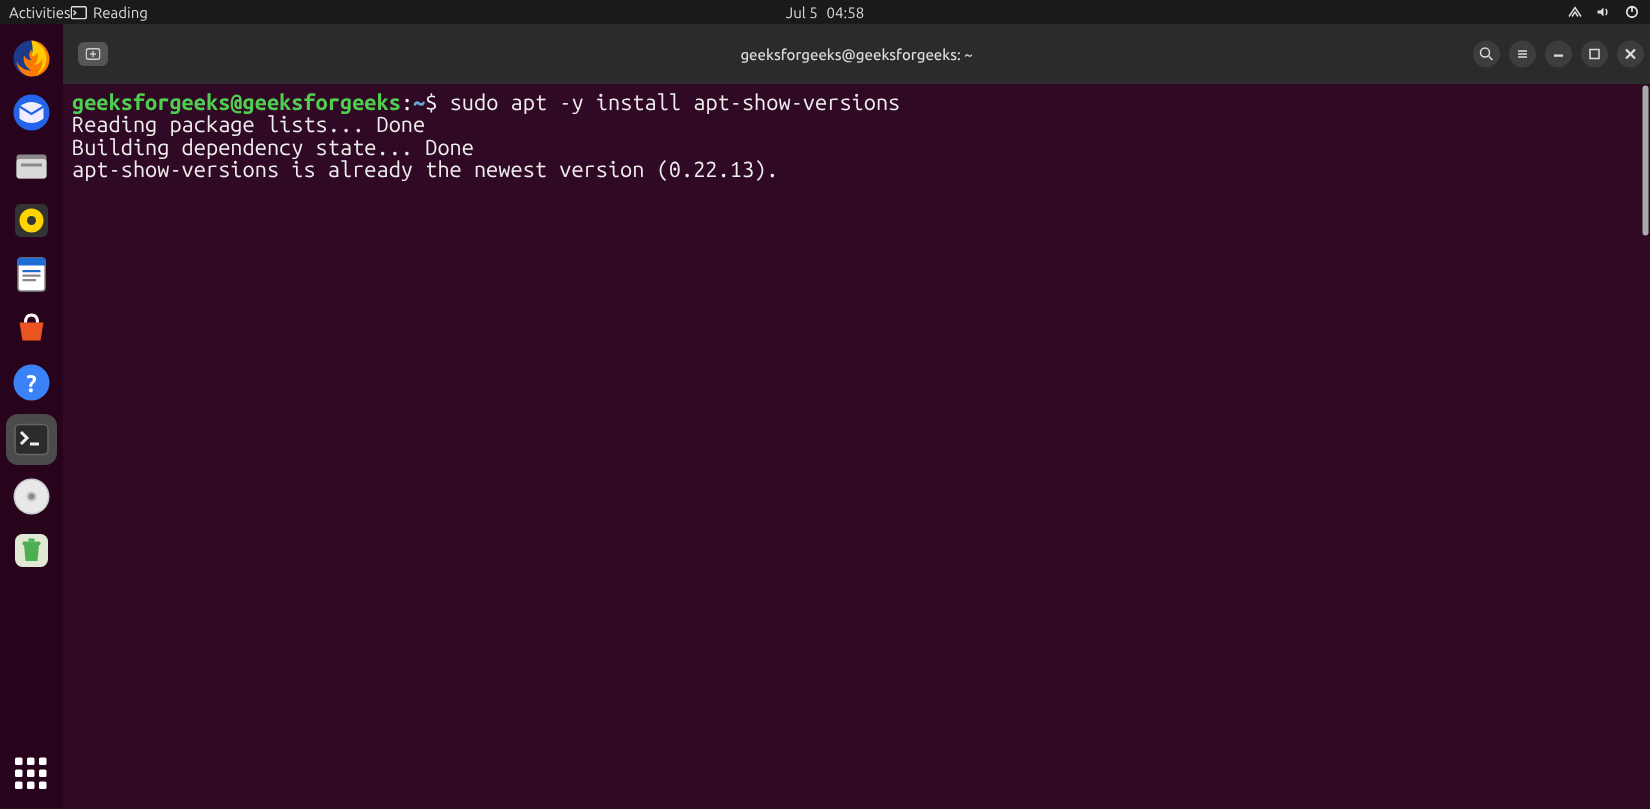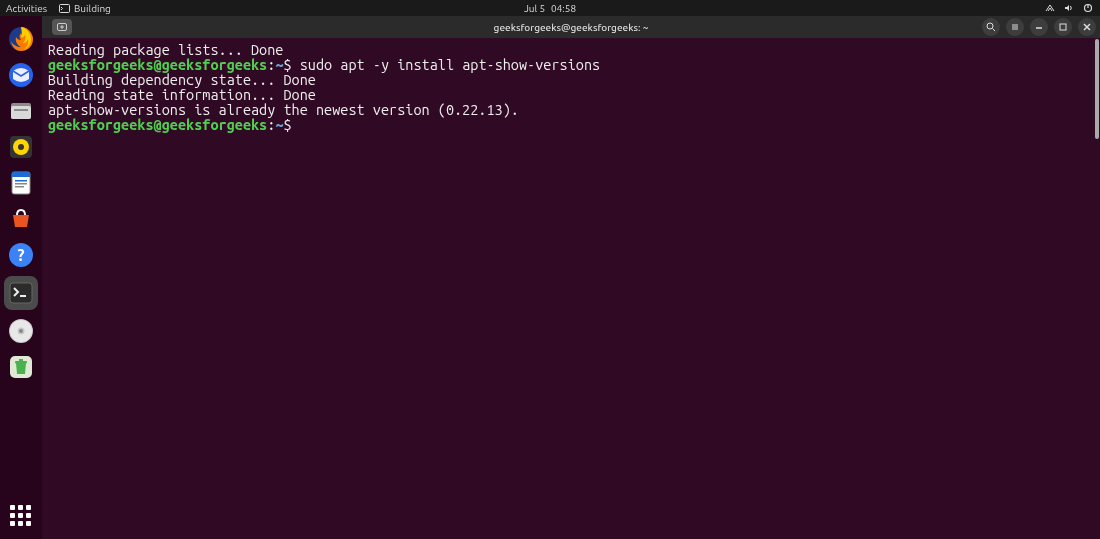--- a/index.html
+++ b/index.html
@@ -13,21 +13,21 @@
 .topbar {
   height: 16px;
   background: #1a1a1a;
   color: #ddd;
   display: flex;
   align-items: center;
   font-size: 10px;
   padding: 0 6px;
   position: relative;
 }
-.topbar .left { display: flex; gap: 12px; align-items: center; }
+.topbar .left { display: flex; align-items: center; }
 .topbar .left .item { display: flex; align-items: center; gap: 4px; cursor: pointer; }
 .topbar .center {
   position: absolute; left: 50%; transform: translateX(-50%);
   display: flex; gap: 6px;
 }
 .topbar .right {
   margin-left: auto;
   display: flex; gap: 8px; align-items: center;
 }
 .topbar .right svg { display: block; }
@@ -72,21 +72,21 @@
 .dock-apps .grid3 span { background: #fff; border-radius: 1px; }
 
 .window {
   position: absolute;
   left: 42px; top: 16px;
   right: 0; bottom: 0;
   background: #300a24;
   display: flex; flex-direction: column;
 }
 .titlebar {
-  height: 22px;
+  height: 40px;
   background: #2b2b2b;
   display: flex; align-items: center;
   color: #ddd;
   font-size: 10px;
   padding: 0 4px;
   position: relative;
   gap: 10px;
 }
 .titlebar .newtab {
   width: 20px; height: 16px;
@@ -139,21 +139,21 @@
 <body>
 
 <div class="topbar">
   <div class="left">
     <span class="item">Activities</span>
     <span class="item">
       <svg width="11" height="9" viewBox="0 0 11 9">
         <rect x="0.5" y="0.5" width="10" height="8" rx="1" fill="none" stroke="#ddd" stroke-width="1"></rect>
         <path d="M2 3 L3.5 4.5 L2 6" stroke="#ddd" stroke-width="1" fill="none"></path>
       </svg>
-      <span>Building</span>
+      <span>Reading</span>
     </span>
   </div>
   <div class="center">
     <span>Jul 5</span>
     <span>04:58</span>
   </div>
   <div class="right">
     <svg width="12" height="10">
         <path d="M2 8 L6 2 L10 8 M4 8 L6 5 L8 8" stroke="#ddd" stroke-width="1" fill="none"></path>
       </svg>
@@ -294,24 +294,22 @@
       <div class="ctrl">
         <svg width="10" height="10" viewBox="0 0 10 10">
             <line x1="2" y1="2" x2="8" y2="8" stroke="#ddd" stroke-width="1.5"></line>
             <line x1="8" y1="2" x2="2" y2="8" stroke="#ddd" stroke-width="1.5"></line>
           </svg>
       </div>
     </div>
   </div>
 
   <div class="termbody">
+    <div class="line"><span class="user">geeksforgeeks@geeksforgeeks</span><span class="colon">:</span><span class="path">~</span><span class="colon">$ </span><span>sudo apt -y install apt-show-versions</span></div>
     <div class="line">Reading package lists... Done</div>
-    <div class="line"><span class="user">geeksforgeeks@geeksforgeeks</span><span class="colon">:</span><span class="path">~</span><span class="colon">$ </span><span>sudo apt -y install apt-show-versions</span></div>
     <div class="line">Building dependency state... Done</div>
-    <div class="line">Reading state information... Done</div>
     <div class="line">apt-show-versions is already the newest version (0.22.13).</div>
-    <div class="line"><span class="user">geeksforgeeks@geeksforgeeks</span><span class="colon">:</span><span class="path">~</span><span class="colon">$ </span></div>
 
     <div class="scrollbar-track">
       <div class="scrollbar-thumb"></div>
     </div>
   </div>
 </div>
 
 </body></html>

